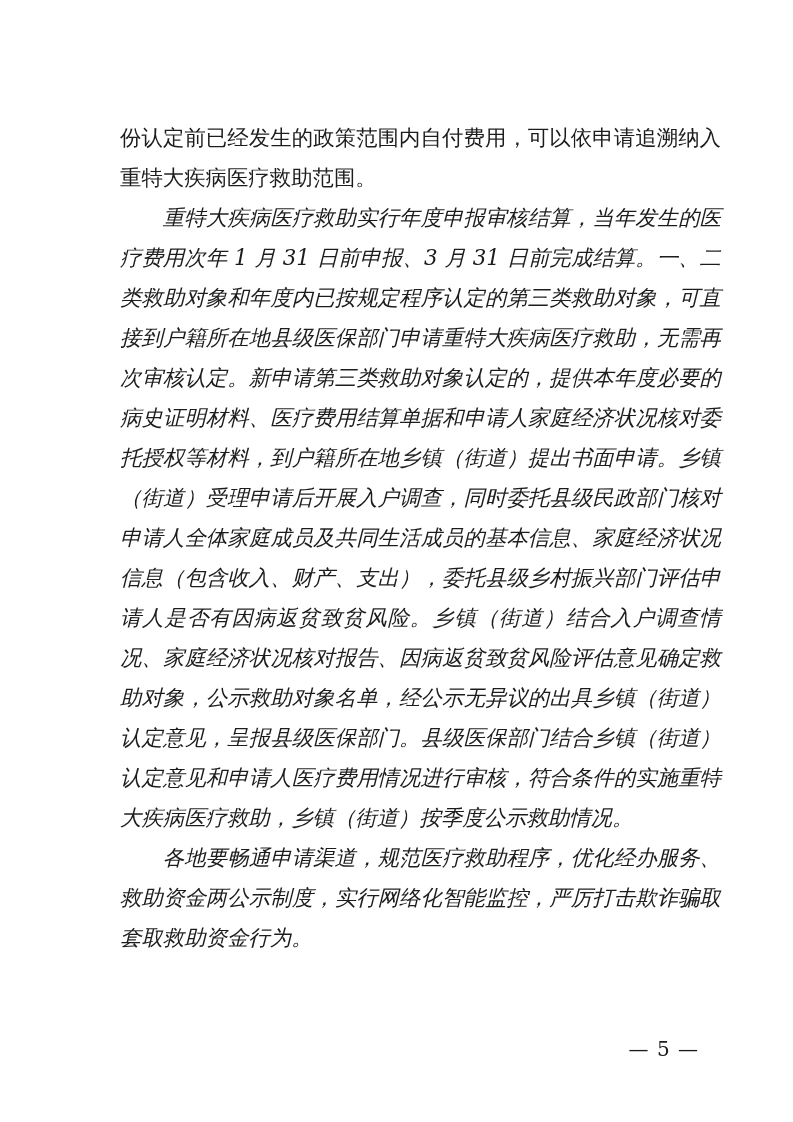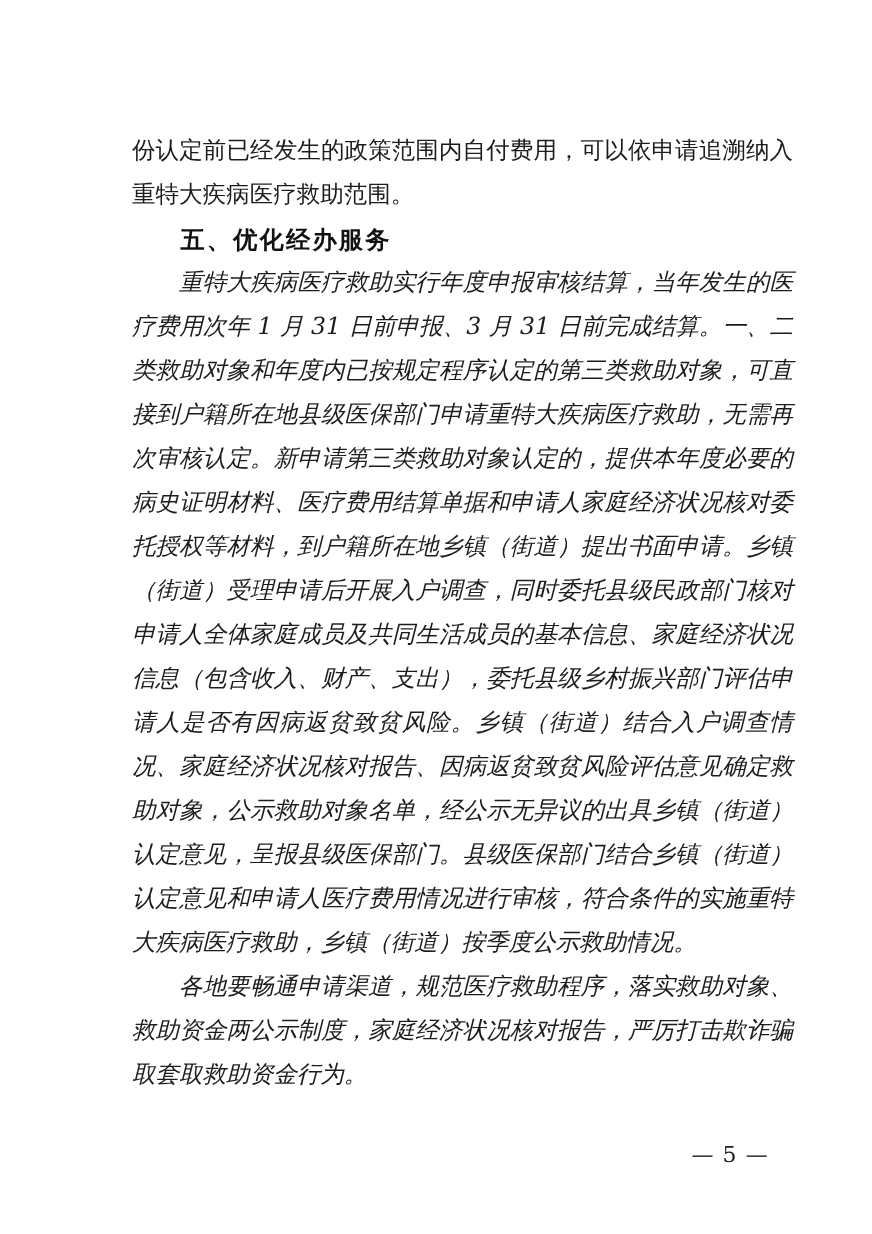--- a/index.html
+++ b/index.html
@@ -57,18 +57,17 @@
     color: #1c1c1c;
     font-family: "DejaVu Serif", "Liberation Serif", serif;
   }
 </style>
 </head>
 <body>
 
 <div class="page">
   <div class="content">
     <p class="para">份认定前已经发生的政策范围内自付费用，可以依申请追溯纳入重特大疾病医疗救助范围。</p>
-    <h2 class="heading">五、优化经办服务</h2>
     <p class="para indent">重特大疾病医疗救助实行年度申报审核结算，当年发生的医疗费用次年 1 月 31 日前申报、3 月 31 日前完成结算。一、二类救助对象和年度内已按规定程序认定的第三类救助对象，可直接到户籍所在地县级医保部门申请重特大疾病医疗救助，无需再次审核认定。新申请第三类救助对象认定的，提供本年度必要的病史证明材料、医疗费用结算单据和申请人家庭经济状况核对委托授权等材料，到户籍所在地乡镇（街道）提出书面申请。乡镇（街道）受理申请后开展入户调查，同时委托县级民政部门核对申请人全体家庭成员及共同生活成员的基本信息、家庭经济状况信息（包含收入、财产、支出），委托县级乡村振兴部门评估申请人是否有因病返贫致贫风险。乡镇（街道）结合入户调查情况、家庭经济状况核对报告、因病返贫致贫风险评估意见确定救助对象，公示救助对象名单，经公示无异议的出具乡镇（街道）认定意见，呈报县级医保部门。县级医保部门结合乡镇（街道）认定意见和申请人医疗费用情况进行审核，符合条件的实施重特大疾病医疗救助，乡镇（街道）按季度公示救助情况。</p>
-    <p class="para indent">各地要畅通申请渠道，规范医疗救助程序，落实救助对象、救助资金两公示制度，家庭经济状况核对报告，严厉打击欺诈骗取套取救助资金行为。</p>
+    <p class="para indent">各地要畅通申请渠道，规范医疗救助程序，优化经办服务、救助资金两公示制度，实行网络化智能监控，严厉打击欺诈骗取套取救助资金行为。</p>
   </div>
   <div class="footer-pagenum">— 5 —</div>
 </div>
 
 </body></html>

